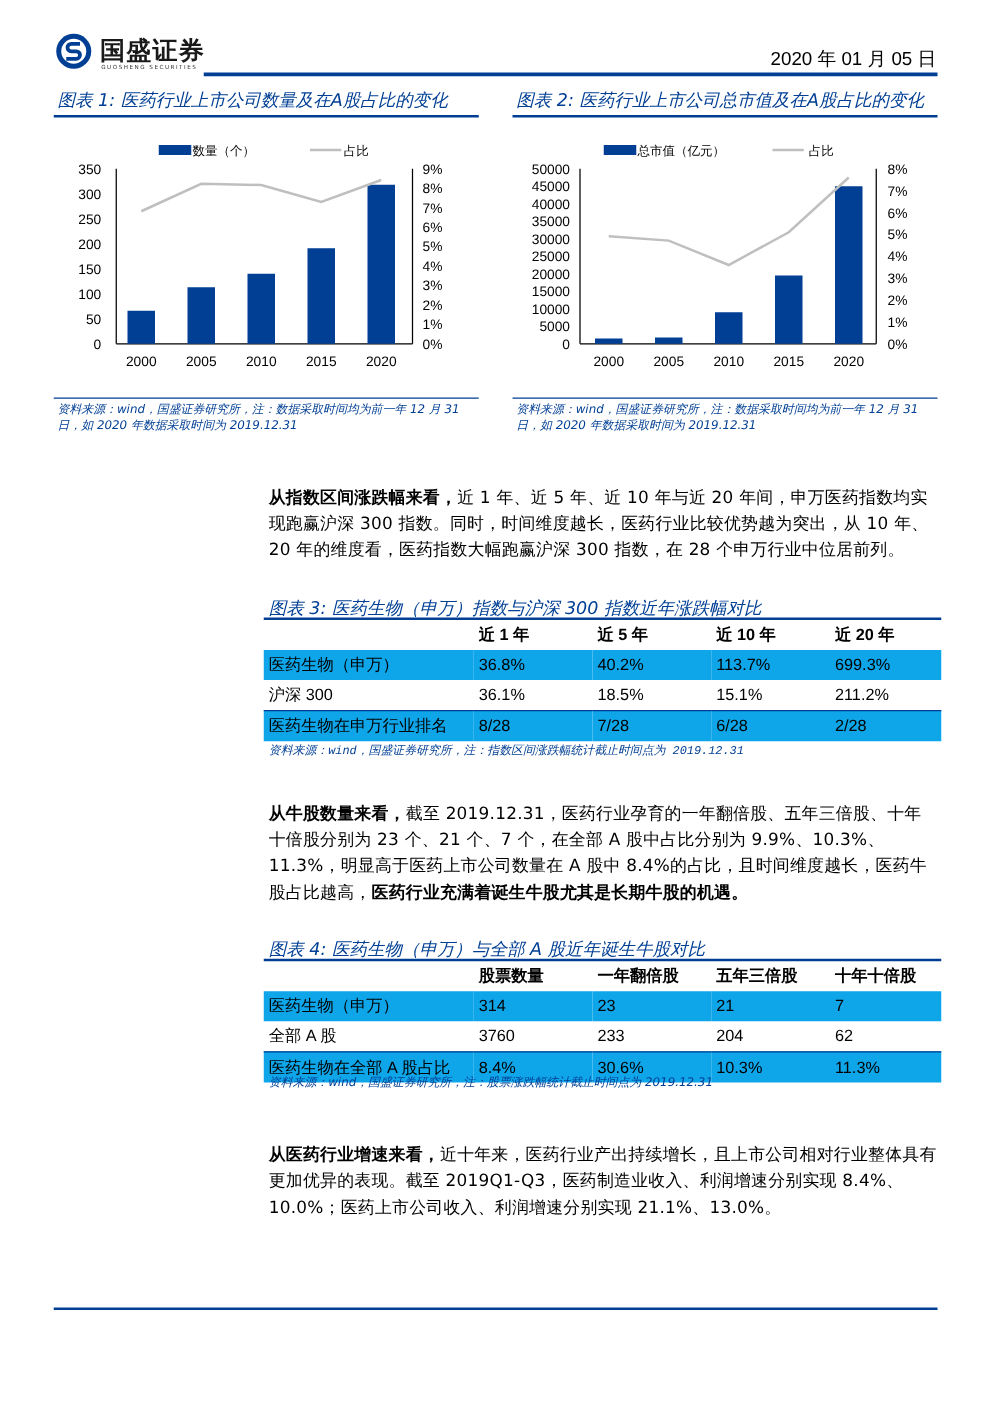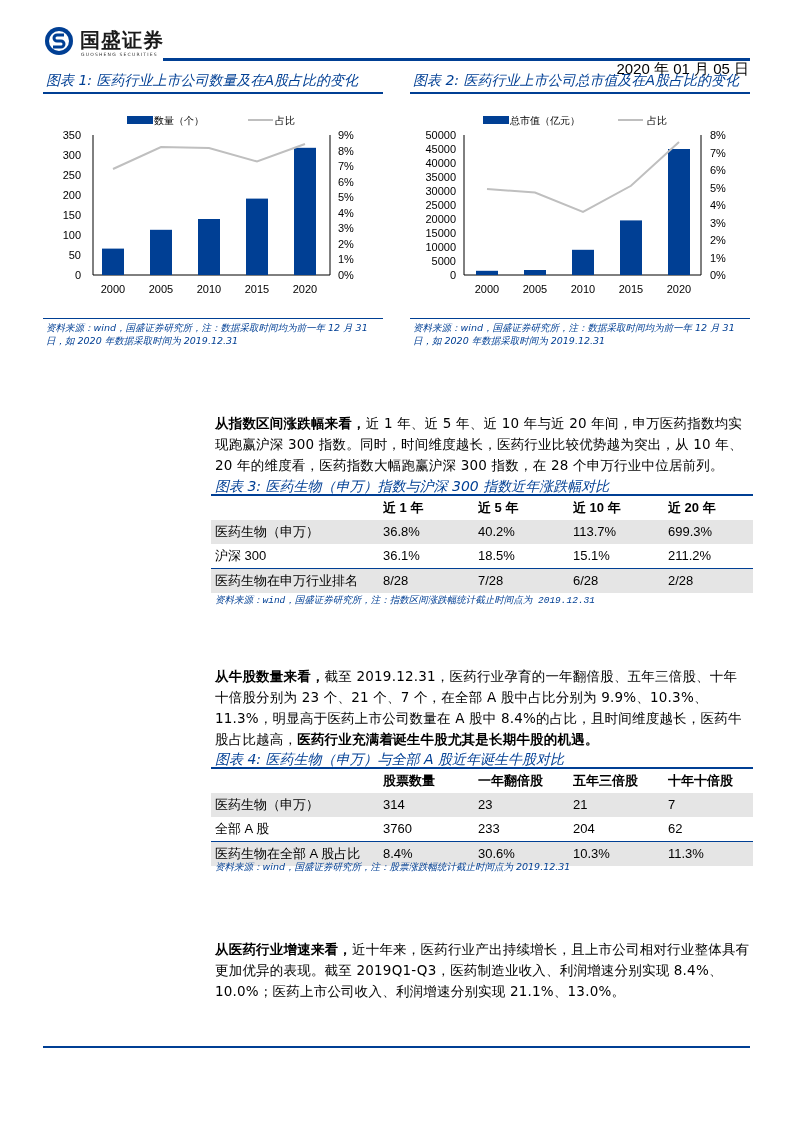--- a/index.html
+++ b/index.html
@@ -1,29 +1,29 @@
 <!DOCTYPE html>
 <html><head>
 <meta charset="utf-8">
 <style>
   html,body{margin:0;padding:0;background:#fff;}
   body{width:793px;height:1122px;position:relative;font-family:"DejaVu Sans","Liberation Sans",sans-serif;color:#000;overflow:hidden;}
   .abs{position:absolute;}
   .logo-text{font-size:20px;font-weight:bold;color:#1a1a1a;letter-spacing:1px;}
   .logo-sub{font-size:4.5px;letter-spacing:1.2px;color:#333;}
-  .date{font-family:"Liberation Sans",sans-serif;font-size:15px;margin-top:22px;}
+  .date{font-family:"Liberation Sans",sans-serif;font-size:15px;}
   .rule{background:#003f94;}
   .fig-title{font-size:14px;color:#003f94;font-style:italic;}
   .source{font-size:9.5px;color:#003f94;font-style:italic;line-height:13px;}
-  .para{font-size:13.5px;line-height:21px;letter-spacing:0.2px;margin-top:25px;}
+  .para{font-size:13.5px;line-height:21px;letter-spacing:0.2px;}
   .para b{font-weight:bold;}
   table.dt{border-collapse:collapse;font-size:13px;}
   table.dt td{height:24px;padding:0 0 0 4px;font-family:"Liberation Sans","DejaVu Sans",sans-serif;}
   table.dt tr.hdr td{font-weight:bold;}
-  table.dt tr.alt td{background:#e5e5e5;}
+  table.dt tr.alt td{background:#0ea5e9;}
   svg text{font-family:"Liberation Sans",sans-serif;}
 </style>
 </head>
 <body>
 
 <div class="abs" style="left:44px;top:26px;width:140px;height:34px;">
   <svg class="abs" style="left:0;top:0" width="30" height="30" viewBox="0 0 30 30">
     <circle cx="15" cy="15" r="14" fill="#003f94"></circle>
     <circle cx="15" cy="15" r="10" fill="#fff"></circle>
     <path d="M20 9 H13 a3 3 0 0 0 0 6 H17 a3 3 0 0 1 0 6 H9" stroke="#003f94" stroke-width="3" fill="none"></path>

